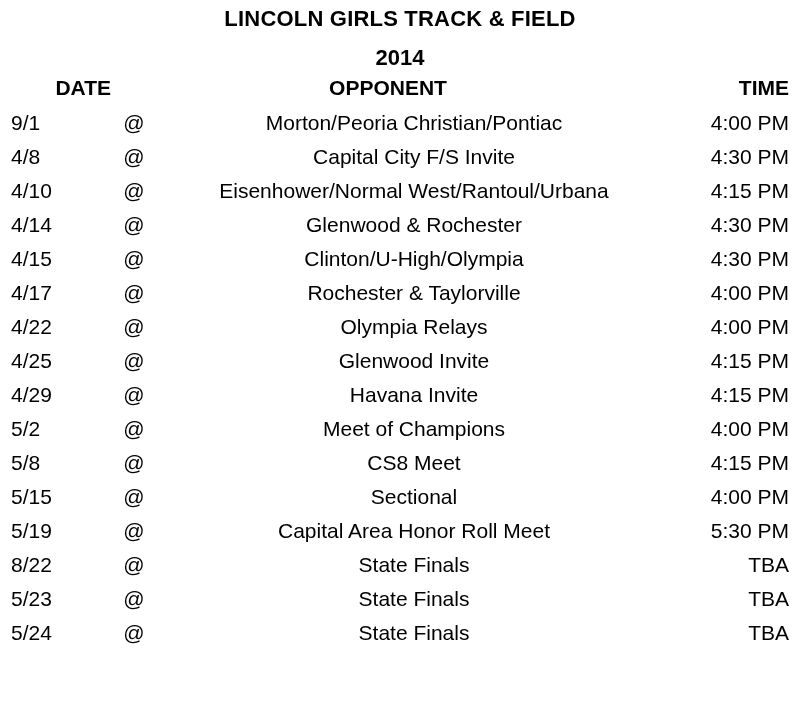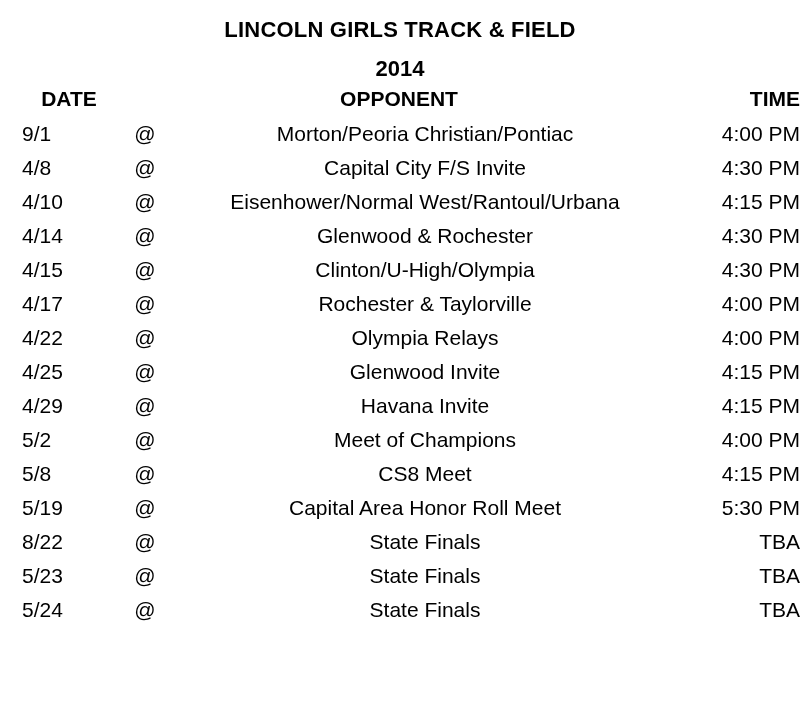--- a/index.html
+++ b/index.html
@@ -12,21 +12,21 @@
     height: 716px;
     font-family: "Liberation Sans", sans-serif;
     color: #000000;
     overflow: hidden;
   }
   .sheet {
     width: 800px;
     height: 716px;
     position: relative;
     box-sizing: border-box;
-    padding: 12px;
+    padding: 1px;
   }
   .title-block {
     text-align: center;
     padding-top: 4px;
   }
   .title-line1 {
     font-size: 22px;
     font-weight: bold;
     letter-spacing: 0.2px;
     line-height: 1.25;
@@ -48,21 +48,21 @@
   table.schedule col.c-opp { width: 508px; }
   table.schedule col.c-time { width: 136px; }
 
   thead th {
     font-size: 21px;
     font-weight: bold;
     padding: 0 0 6px 0;
     vertical-align: bottom;
   }
   th.h-date {
-    text-align: center;
+    text-align: right;
     padding-left: 4px;
   }
   th.h-opp {
     text-align: center;
     padding-left: 0;
   }
   th.h-time {
     text-align: right;
     padding-right: 12px;
   }
@@ -175,20 +175,26 @@
           <td class="opp">Meet of Champions</td>
           <td class="time">4:00 PM</td>
         </tr>
         <tr>
           <td class="date">5/8</td>
           <td class="at">@</td>
           <td class="opp">CS8 Meet</td>
           <td class="time">4:15 PM</td>
         </tr>
         <tr>
+          <td class="date">5/15</td>
+          <td class="at">@</td>
+          <td class="opp">Sectional</td>
+          <td class="time">4:00 PM</td>
+        </tr>
+        <tr>
           <td class="date">5/19</td>
           <td class="at">@</td>
           <td class="opp">Capital Area Honor Roll Meet</td>
           <td class="time">5:30 PM</td>
         </tr>
         <tr>
           <td class="date">8/22</td>
           <td class="at">@</td>
           <td class="opp">State Finals</td>
           <td class="time">TBA</td>

